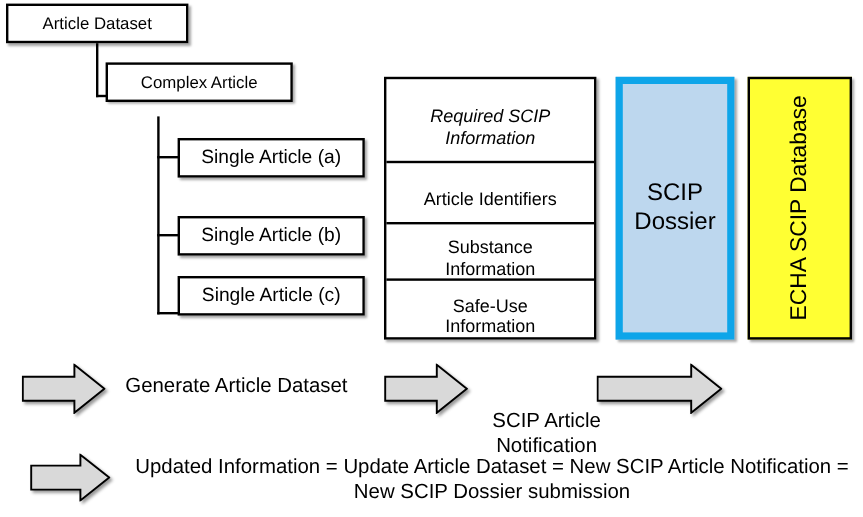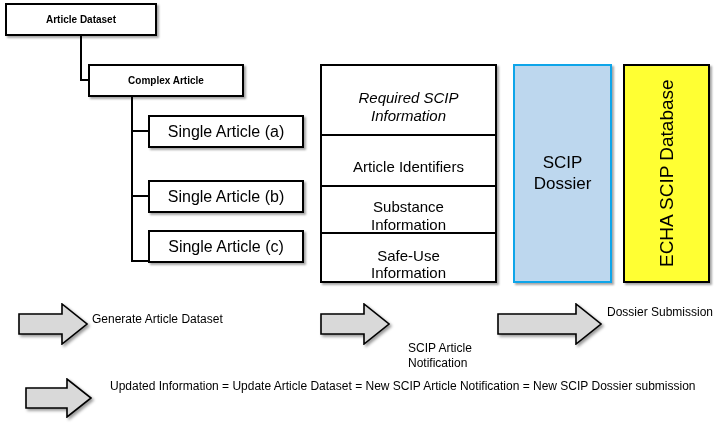--- a/index.html
+++ b/index.html
@@ -29,32 +29,32 @@
     border: 2px solid #000000;
     background: #ffffff;
     display: flex;
     align-items: center;
     justify-content: center;
     text-align: center;
     line-height: 1.12;
     box-shadow: 2px 2px 2px rgba(0,0,0,0.35);
   }
   .box-bold {
-    font-weight: bold;
-    font-size: 10px;
+    font-weight: normal;
+    font-size: 14px;
     justify-content: center;
   }
   .box-plain {
     font-weight: normal;
     font-size: 16px;
   }
 
   
   #article-dataset  { left: 5px;   top: 3px;   width: 152px; height: 33px; }
-  #complex-article  { left: 88px;  top: 64px;  width: 156px; height: 33px; }
+  #complex-article  { left: 88px;  top: 52px;  width: 156px; height: 33px; }
   #single-a         { left: 148px; top: 115px; width: 156px; height: 33px; }
   #single-b         { left: 148px; top: 180px; width: 156px; height: 33px; }
   #single-c         { left: 148px; top: 230px; width: 156px; height: 33px; }
 
   
   .conn {
     position: absolute;
     background: #000000;
   }
   .conn-v { width: 2px; }
@@ -102,28 +102,28 @@
   #scip-row-article { height: 45px; }
   #scip-row-substance { height: 34px; }
   #scip-row-safeuse { flex: 1; }
 
   
   #scip-dossier {
     position: absolute;
     left: 513px; top: 64px;
     width: 99px; height: 219px;
     box-sizing: border-box;
-    border: 2px solid #0ea5e9;
+    border: 6px solid #0ea5e9;
     background: #bdd7ee;
     box-shadow: 2px 2px 2px rgba(0,0,0,0.35);
     display: flex;
     align-items: center;
     justify-content: center;
     text-align: center;
-    font-size: 17px;
+    font-size: 20px;
     line-height: 1.18;
   }
   #echa-database {
     position: absolute;
     left: 623px; top: 64px;
     width: 87px; height: 219px;
     box-sizing: border-box;
     border: 2px solid #000000;
     background: #ffff33;
     box-shadow: 2px 2px 2px rgba(0,0,0,0.35);
@@ -148,23 +148,23 @@
   .arrow-wrap svg { display: block; }
 
   #arrow-generate  { left: 18px;  top: 303px; }
   #arrow-notify    { left: 320px; top: 303px; }
   #arrow-submit    { left: 497px; top: 303px; }
   #arrow-update    { left: 25px;  top: 378px; }
 
   
   .caption {
     position: absolute;
-    font-size: 12px;
+    font-size: 17px;
     line-height: 1.22;
-    text-align: left;
+    text-align: center;
     white-space: pre-line;
   }
   #caption-generate { left: 92px;  top: 312px; width: 210px; }
   #caption-notify   { left: 408px; top: 305px; width: 95px; margin-top: 36px; }
   #caption-submit   { left: 607px; top: 305px; width: 112px; }
   #caption-update   { left: 110px; top: 379px; width: 600px; }
 </style>
 </head>
 <body>
 
@@ -241,17 +241,16 @@
   <div class="arrow-wrap" id="arrow-update">
     <svg width="67" height="40" viewBox="0 0 67 40">
       <polygon points="1,10 42,10 42,1 66,20 42,39 42,30 1,30" fill="#d9d9d9" stroke="#000000" stroke-width="1.6"></polygon>
     </svg>
   </div>
 
   <div class="caption" id="caption-generate">Generate Article Dataset</div>
 
   <div class="caption" id="caption-notify">SCIP Article Notification</div>
 
-  <div class="caption" id="caption-submit">Dossier Submission</div>
 
   <div class="caption" id="caption-update">Updated Information = Update Article Dataset = New SCIP Article Notification = New SCIP Dossier submission</div>
 
 </div>
 
 </body></html>

